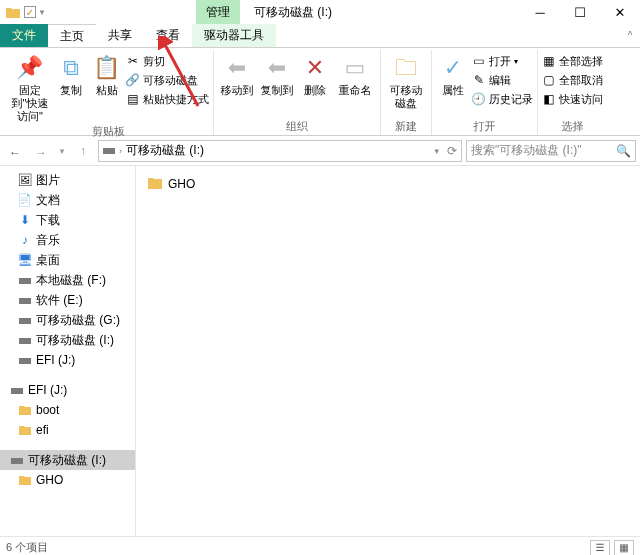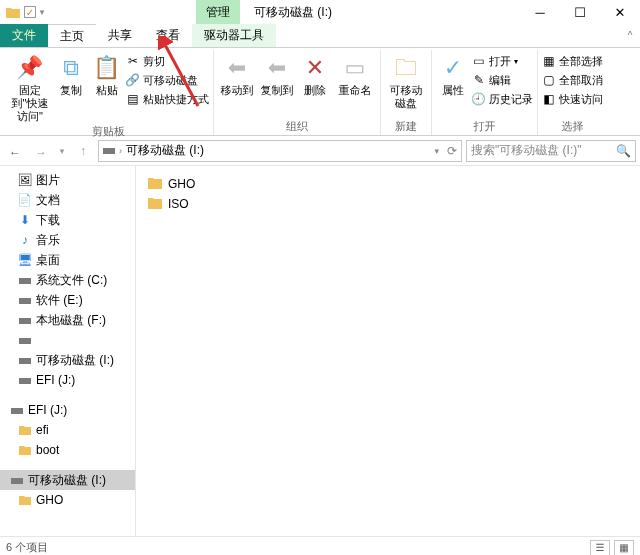--- a/index.html
+++ b/index.html
@@ -254,44 +254,37 @@
     <div class="tree-item">
         <span class="tico" style="color:#2a7bd6;">🖥</span>
         <span>桌面</span>
       </div>
     <div class="tree-item">
         <span class="tico">
           <svg width="12" height="10">
             <rect width="12" height="6" y="3" class="drive-svg"></rect>
           </svg>
         </span>
-        <span>系统文件 (C:)</span>
+        <span>本地磁盘 (F:)</span>
       </div>
     <div class="tree-item">
         <span class="tico">
           <svg width="12" height="10">
             <rect width="12" height="6" y="3" class="drive-svg"></rect>
           </svg>
         </span>
         <span>软件 (E:)</span>
       </div>
     <div class="tree-item">
         <span class="tico">
           <svg width="12" height="10">
             <rect width="12" height="6" y="3" class="drive-svg"></rect>
           </svg>
         </span>
-        <span>本地磁盘 (F:)</span>
-      </div>
-    <div class="tree-item">
-        <span class="tico">
-          <svg width="12" height="10">
-            <rect width="12" height="6" y="3" class="drive-svg"></rect>
-          </svg>
-        </span>
+        <span>可移动磁盘 (G:)</span>
       </div>
     <div class="tree-item">
         <span class="tico">
           <svg width="12" height="10">
             <rect width="12" height="6" y="3" class="drive-svg"></rect>
           </svg>
         </span>
         <span>可移动磁盘 (I:)</span>
       </div>
     <div class="tree-item">
@@ -310,29 +303,29 @@
           </svg>
         </span>
         <span>EFI (J:)</span>
       </div>
     <div class="tree-item">
         <span class="tico">
           <svg width="12" height="10">
             <path d="M0 1h5l1 1h6v8H0z" class="folder-svg"></path>
           </svg>
         </span>
+        <span>boot</span>
+      </div>
+    <div class="tree-item">
+        <span class="tico">
+          <svg width="12" height="10">
+            <path d="M0 1h5l1 1h6v8H0z" class="folder-svg"></path>
+          </svg>
+        </span>
         <span>efi</span>
-      </div>
-    <div class="tree-item">
-        <span class="tico">
-          <svg width="12" height="10">
-            <path d="M0 1h5l1 1h6v8H0z" class="folder-svg"></path>
-          </svg>
-        </span>
-        <span>boot</span>
       </div>
     <div class="tree-sep"></div>
     <div class="tree-item lv1 sel">
         <span class="tico">
           <svg width="12" height="10">
             <rect width="12" height="6" y="3" class="drive-svg"></rect>
           </svg>
         </span>
         <span>可移动磁盘 (I:)</span>
       </div>
@@ -345,26 +338,20 @@
         <span>GHO</span>
       </div>
   </div>
 
   <div class="filelist">
     <div class="file-item">
       <span><svg width="14" height="12">
             <path d="M0 1h5l1 1h8v10H0z" class="folder-svg"></path>
           </svg></span>
       <span>GHO</span>
-    </div>
-    <div class="file-item">
-      <span><svg width="14" height="12">
-            <path d="M0 1h5l1 1h8v10H0z" class="folder-svg"></path>
-          </svg></span>
-      <span>ISO</span>
     </div>
   </div>
 </div>
 
 <div class="statusbar">
   <span>6 个项目</span>
   <div class="right">
     <div class="view-btn">☰</div>
     <div class="view-btn">▦</div>
   </div>

